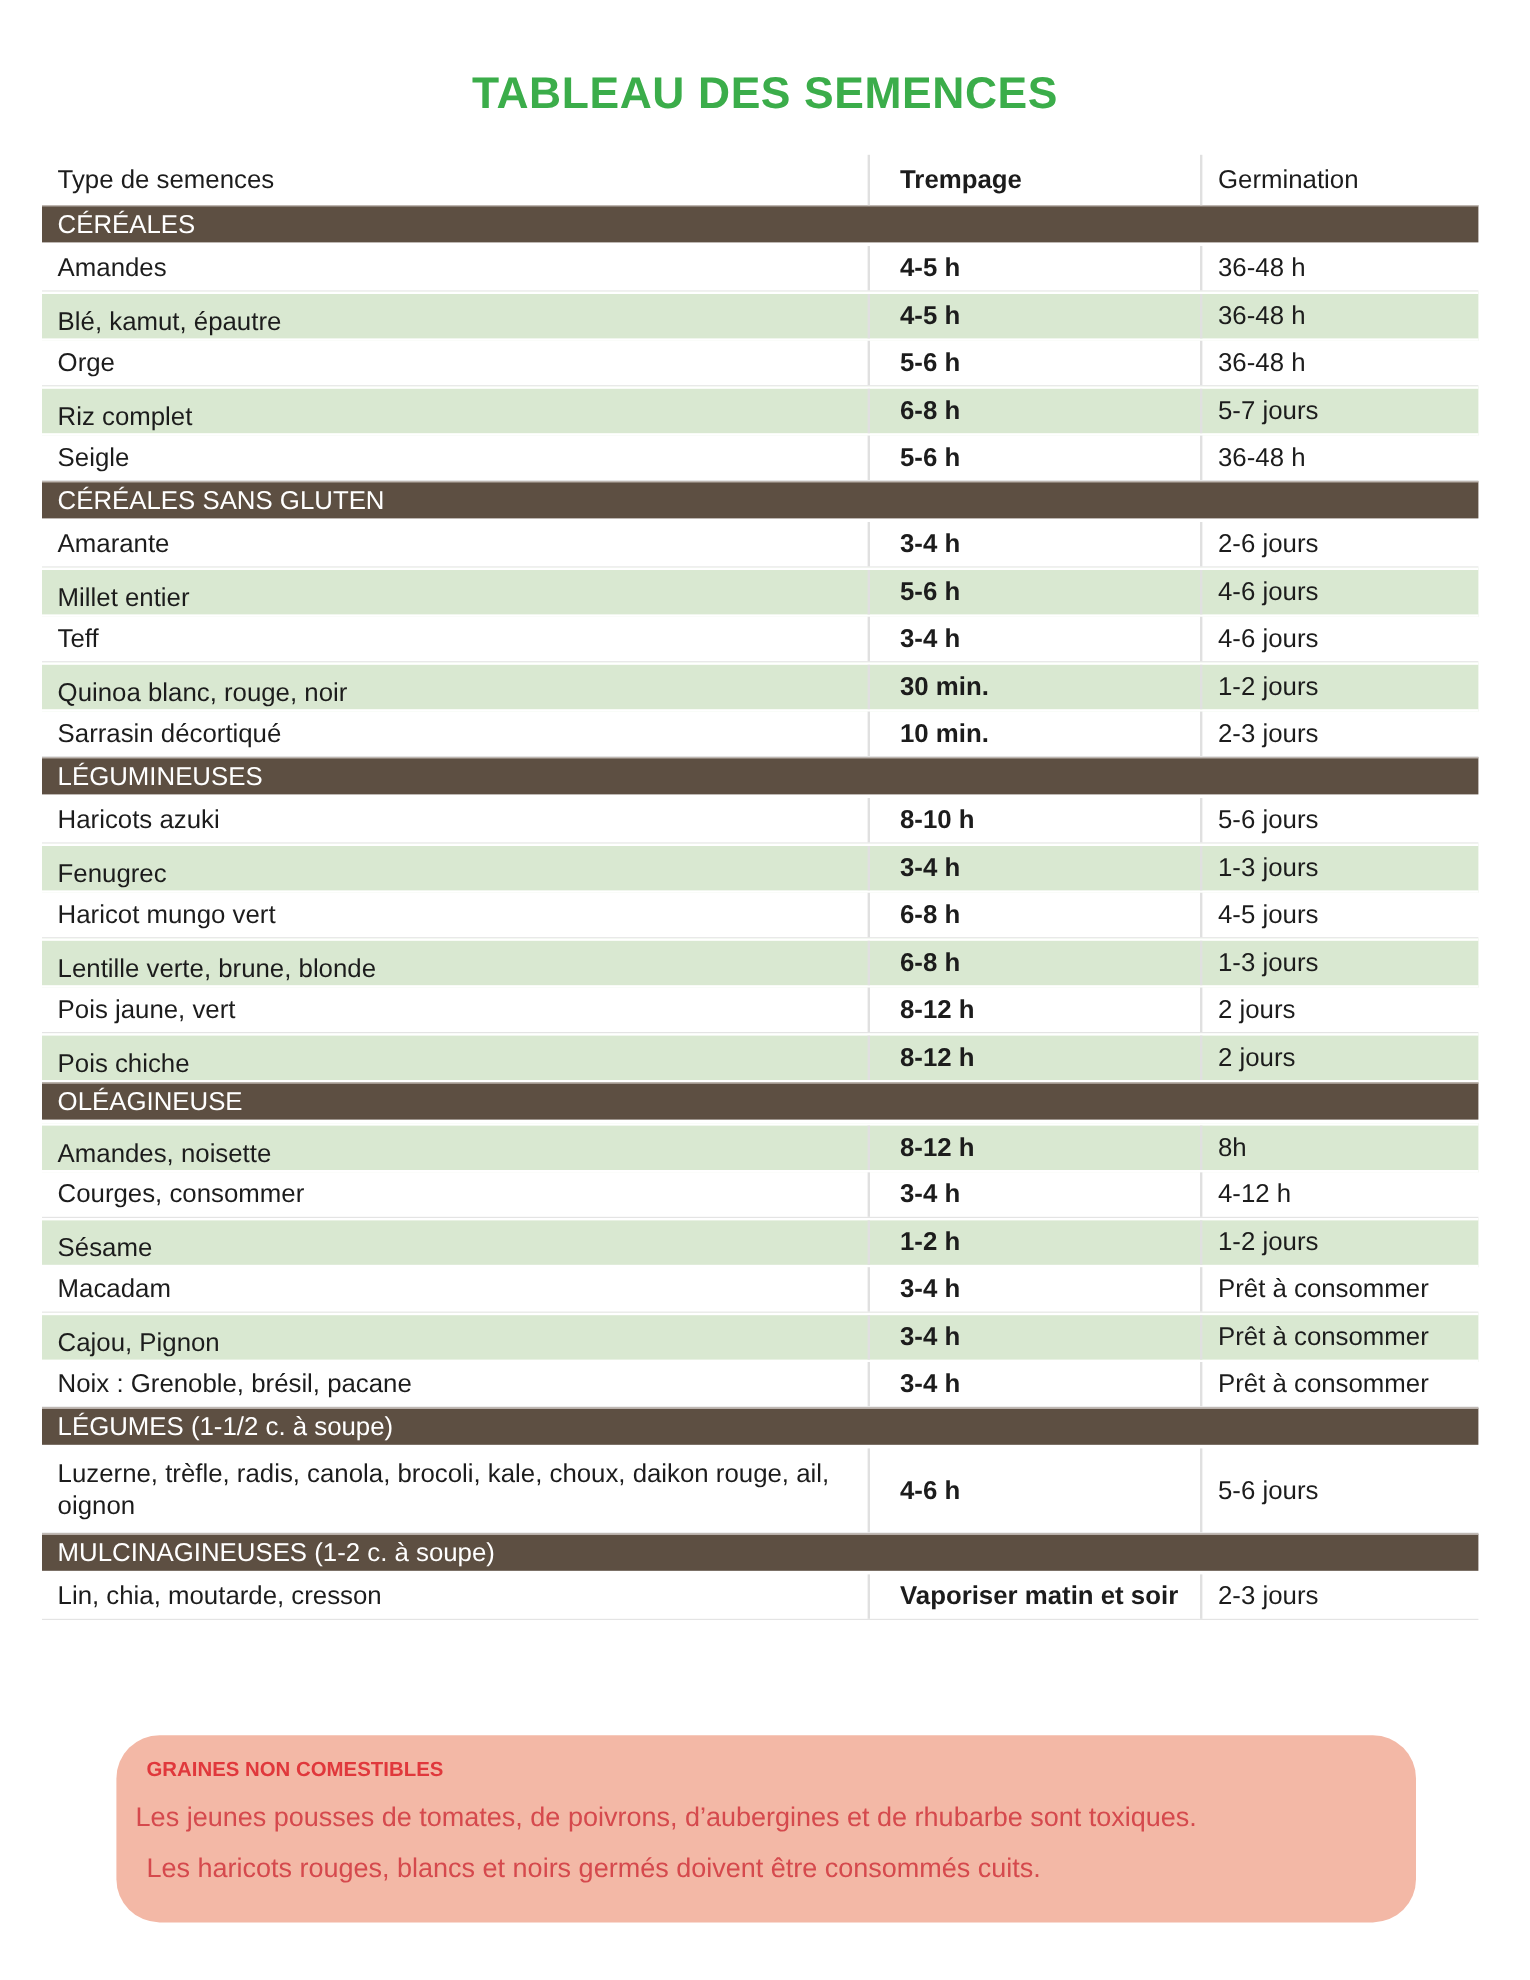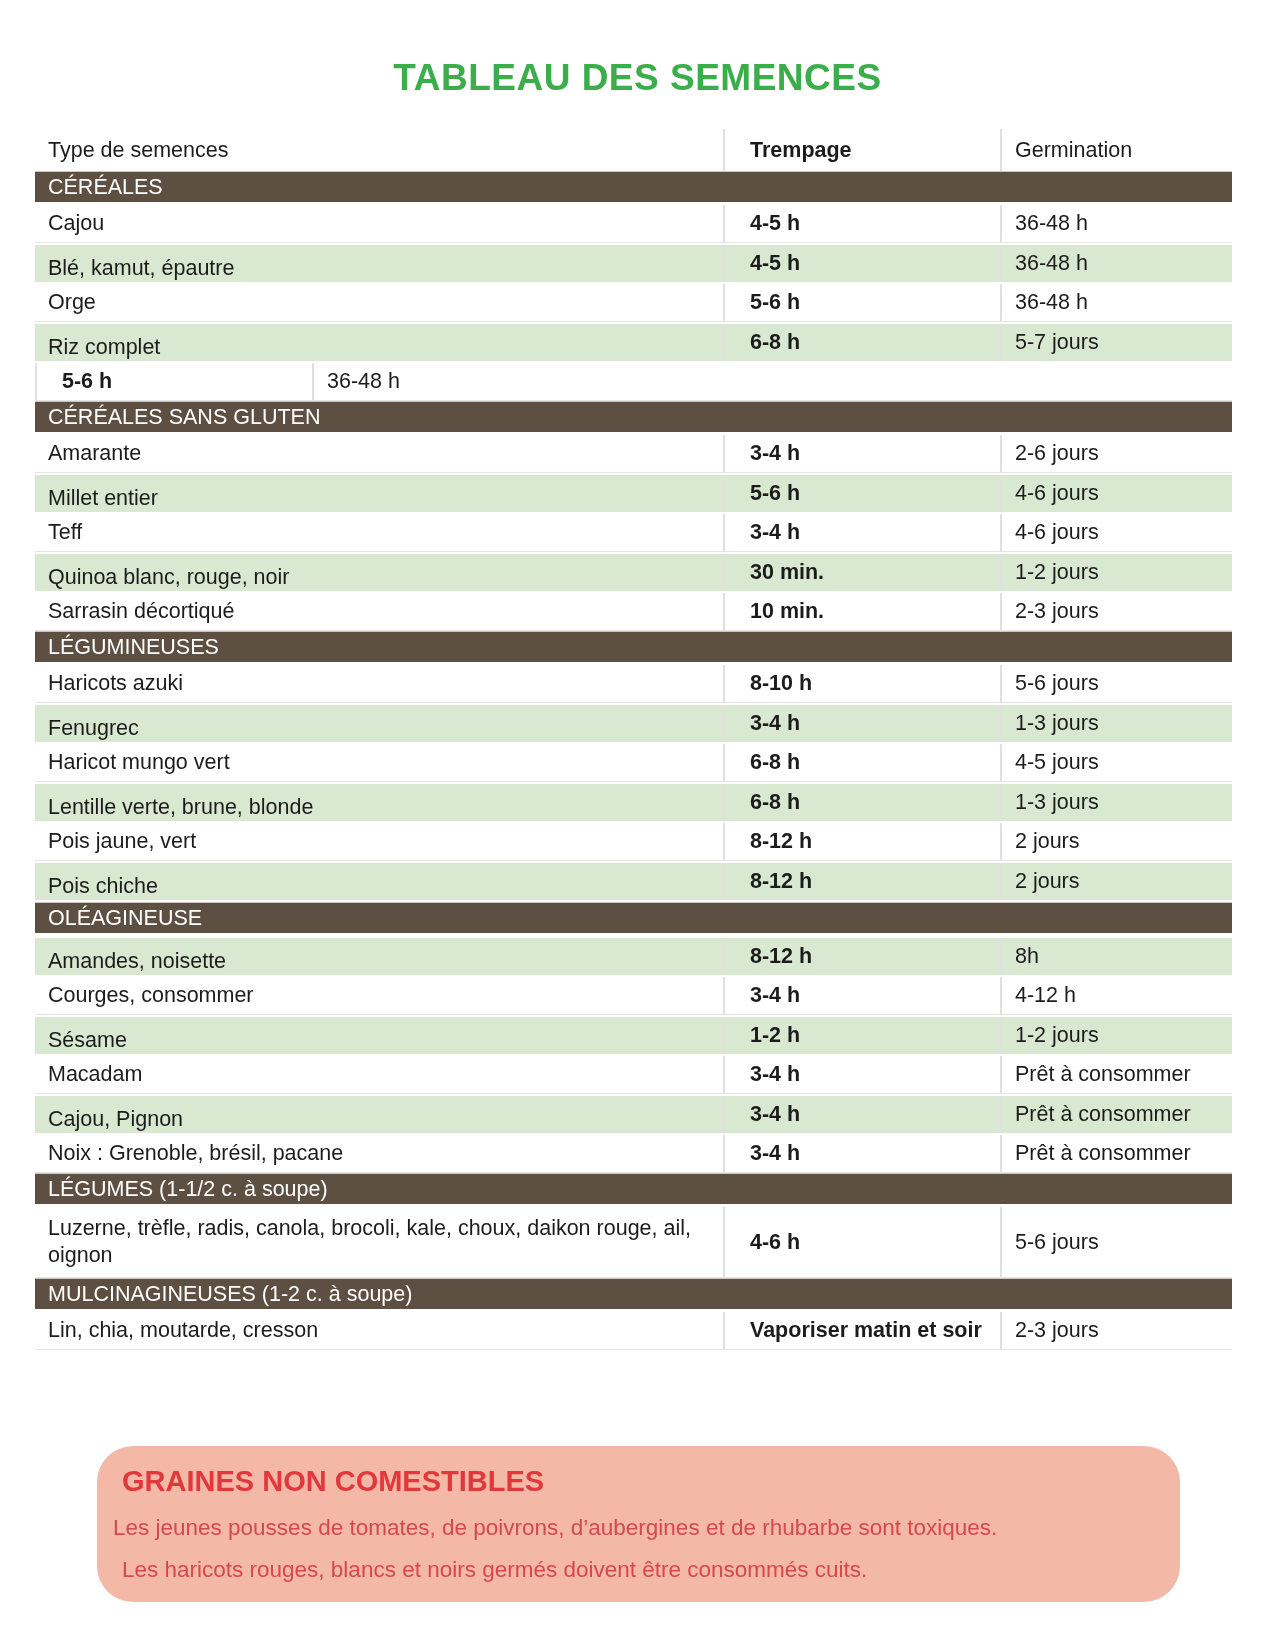--- a/index.html
+++ b/index.html
@@ -79,21 +79,21 @@
     width: 1083px;
     height: 156px;
     border-radius: 36px;
     background: #f3b8a6;
     padding-top: 19px;
   }
   .warning-title {
     margin-left: 25px;
     color: #e0383c;
     font-weight: bold;
-    font-size: 29px;
+    font-size: 17px;
   }
   .warning-line1 {
     margin-left: 16px;
     margin-top: 17px;
     color: #d5494d;
     font-size: 22.5px;
   }
   .warning-line2 {
     margin-left: 25px;
     margin-top: 16px;
@@ -110,40 +110,41 @@
 
   <div class="table">
     <div class="thead">
       <div class="c c1">Type de semences</div>
       <div class="c c2">Trempage</div>
       <div class="c c3">Germination</div>
     </div>
     <div id="table-body">
         <div class="section">CÉRÉALES</div>
         <div class="row">
-          <div class="c c1">Cajou</div>
+          <div class="c c1">Amandes</div>
           <div class="c c2">4-5 h</div>
           <div class="c c3">36-48 h</div>
         </div>
         <div class="row shaded">
           <div class="c c1">Blé, kamut, épautre</div>
           <div class="c c2">4-5 h</div>
           <div class="c c3">36-48 h</div>
         </div>
         <div class="row">
           <div class="c c1">Orge</div>
           <div class="c c2">5-6 h</div>
           <div class="c c3">36-48 h</div>
         </div>
         <div class="row shaded">
           <div class="c c1">Riz complet</div>
           <div class="c c2">6-8 h</div>
           <div class="c c3">5-7 jours</div>
         </div>
         <div class="row">
+          <div class="c c1">Seigle</div>
           <div class="c c2">5-6 h</div>
           <div class="c c3">36-48 h</div>
         </div>
         <div class="section">CÉRÉALES SANS GLUTEN</div>
         <div class="row">
           <div class="c c1">Amarante</div>
           <div class="c c2">3-4 h</div>
           <div class="c c3">2-6 jours</div>
         </div>
         <div class="row shaded">

